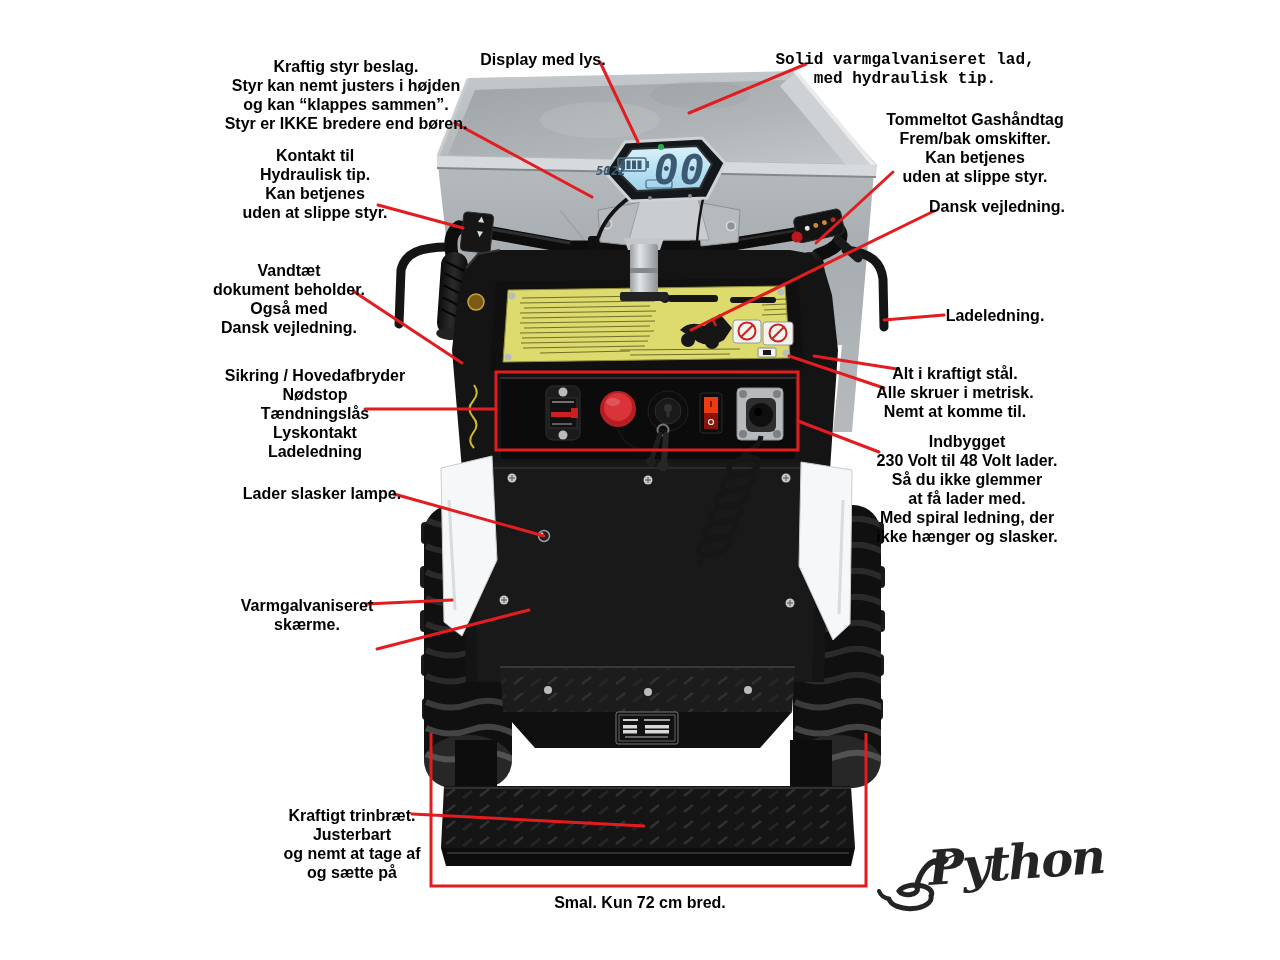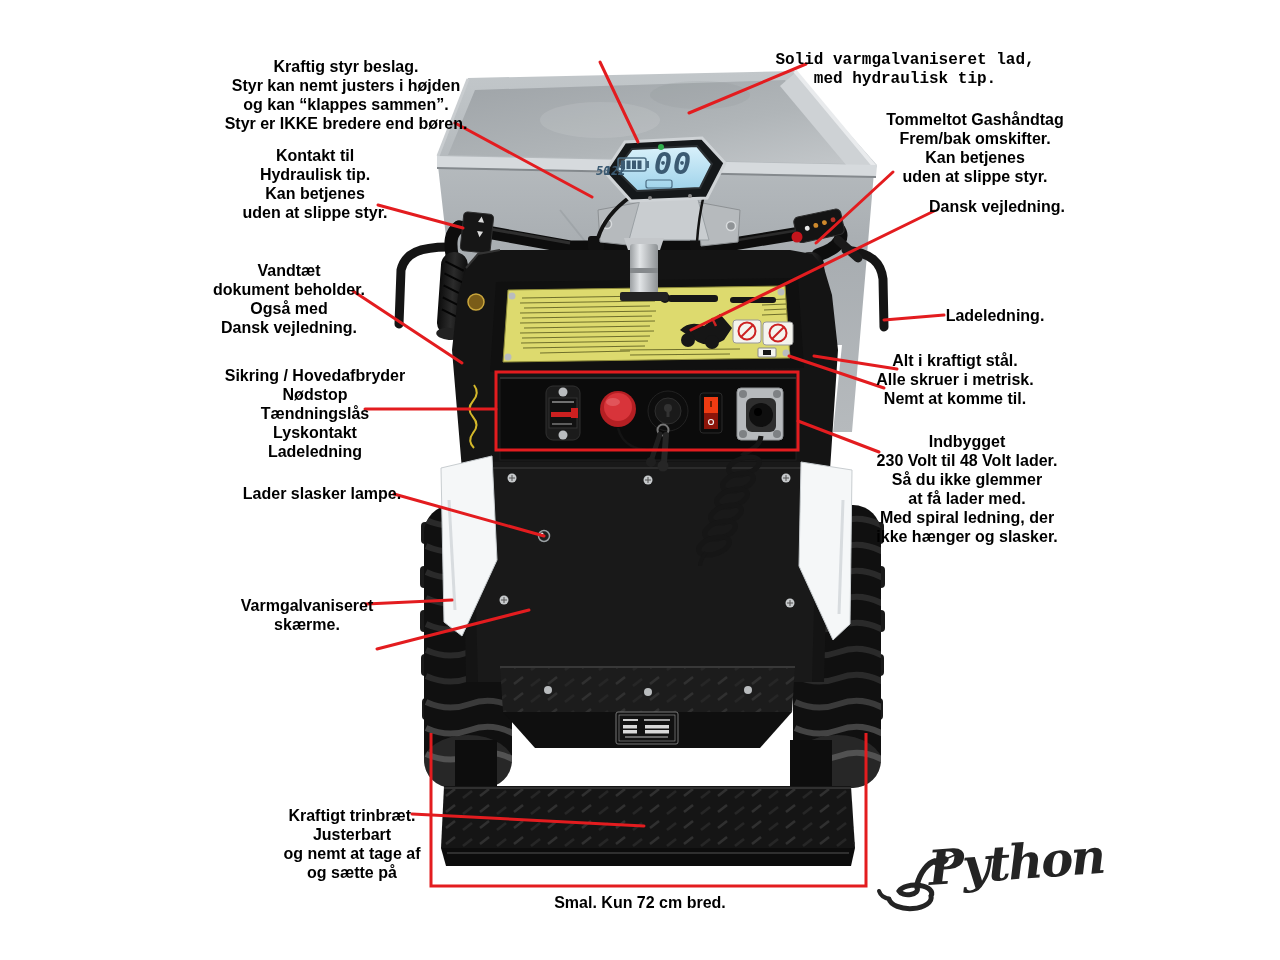--- a/index.html
+++ b/index.html
@@ -383,26 +383,27 @@
       <line x1="366" y1="604" x2="452" y2="600"></line>
       <line x1="377" y1="649" x2="529" y2="610"></line>
       <line x1="412" y1="814" x2="644" y2="826"></line>
     </g>
     <rect x="496" y="372" width="302" height="78" fill="none" stroke="#e31c1f" stroke-width="3"></rect>
     <path d="M431,733 L431,886 L866,886 L866,733" fill="none" stroke="#e31c1f" stroke-width="3"></path>
   </svg>
 
   <span class="lcd-num" style="left:604px;top:164px;font-size:12px;">122</span>
   <span class="lcd-num" style="left:596px;top:164px;font-size:12px;">50.1</span>
-  <span class="lcd-num" style="left:654px;top:146px;font-size:30px;letter-spacing:1px;">00</span>
+  <span class="lcd-num" style="left:654px;top:146px;font-size:41px;letter-spacing:1px;">00</span>
 
   <div class="ann" style="left:346px;top:57px;">Kraftig styr beslag.
 Styr kan nemt justers i højden
 og kan “klappes sammen”.
 Styr er IKKE bredere end børen.</div>
+  <div class="ann" style="left:543px;top:50px;">Display med lys.</div>
   <div class="ann" style="left:905px;top:51px;font-family:Liberation Mono, monospace;">Solid varmgalvaniseret lad,
 med hydraulisk tip.</div>
   <div class="ann" style="left:315px;top:146px;">Kontakt til
 Hydraulisk tip.
 Kan betjenes
 uden at slippe styr.</div>
   <div class="ann" style="left:975px;top:110px;">Tommeltot Gashåndtag
 Frem/bak omskifter.
 Kan betjenes
 uden at slippe styr.</div>
@@ -410,21 +411,21 @@
   <div class="ann" style="left:289px;top:261px;">Vandtæt
 dokument beholder.
 Også med
 Dansk vejledning.</div>
   <div class="ann" style="left:315px;top:366px;">Sikring / Hovedafbryder
 Nødstop
 Tændningslås
 Lyskontakt
 Ladeledning</div>
   <div class="ann" style="left:995px;top:306px;">Ladeledning.</div>
-  <div class="ann" style="left:955px;top:351px;">Alt i kraftigt stål.
+  <div class="ann" style="left:955px;top:364px;">Alt i kraftigt stål.
 Alle skruer i metrisk.
 Nemt at komme til.</div>
   <div class="ann" style="left:967px;top:432px;">Indbygget
 230 Volt til 48 Volt lader.
 Så du ikke glemmer
 at få lader med.
 Med spiral ledning, der
 ikke hænger og slasker.</div>
   <div class="ann" style="left:322px;top:484px;">Lader slasker lampe.</div>
   <div class="ann" style="left:307px;top:596px;">Varmgalvaniseret

